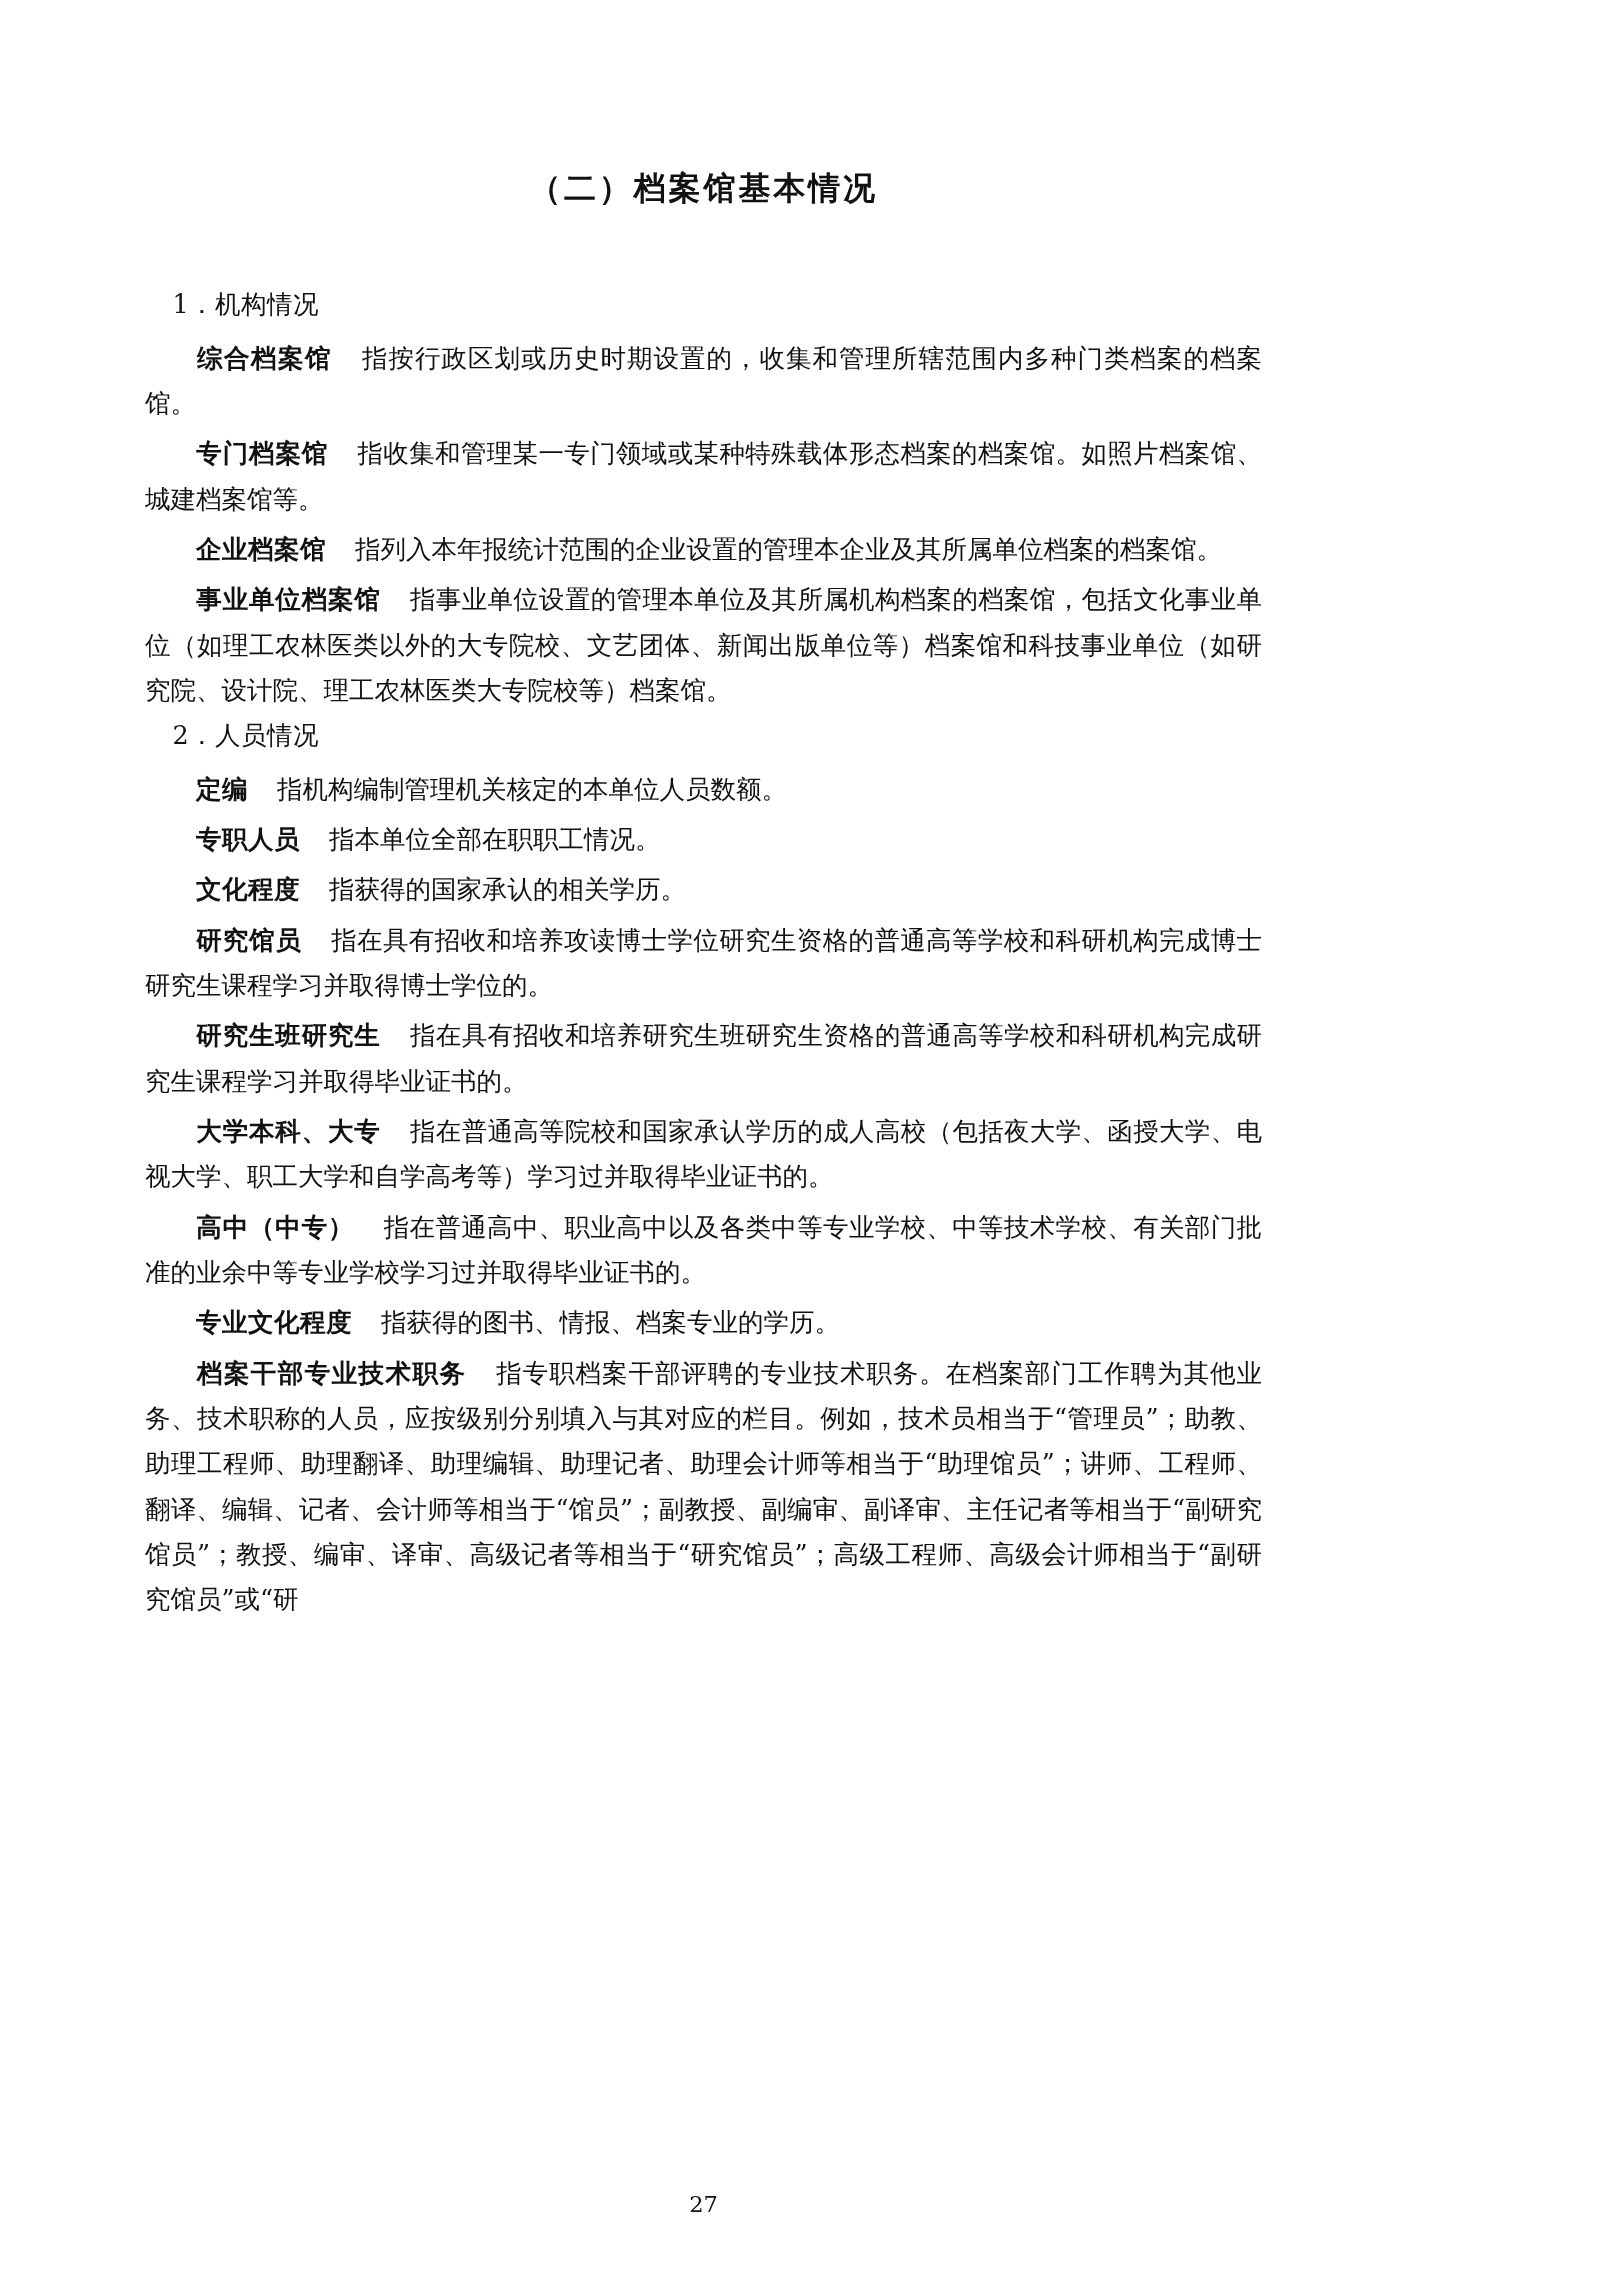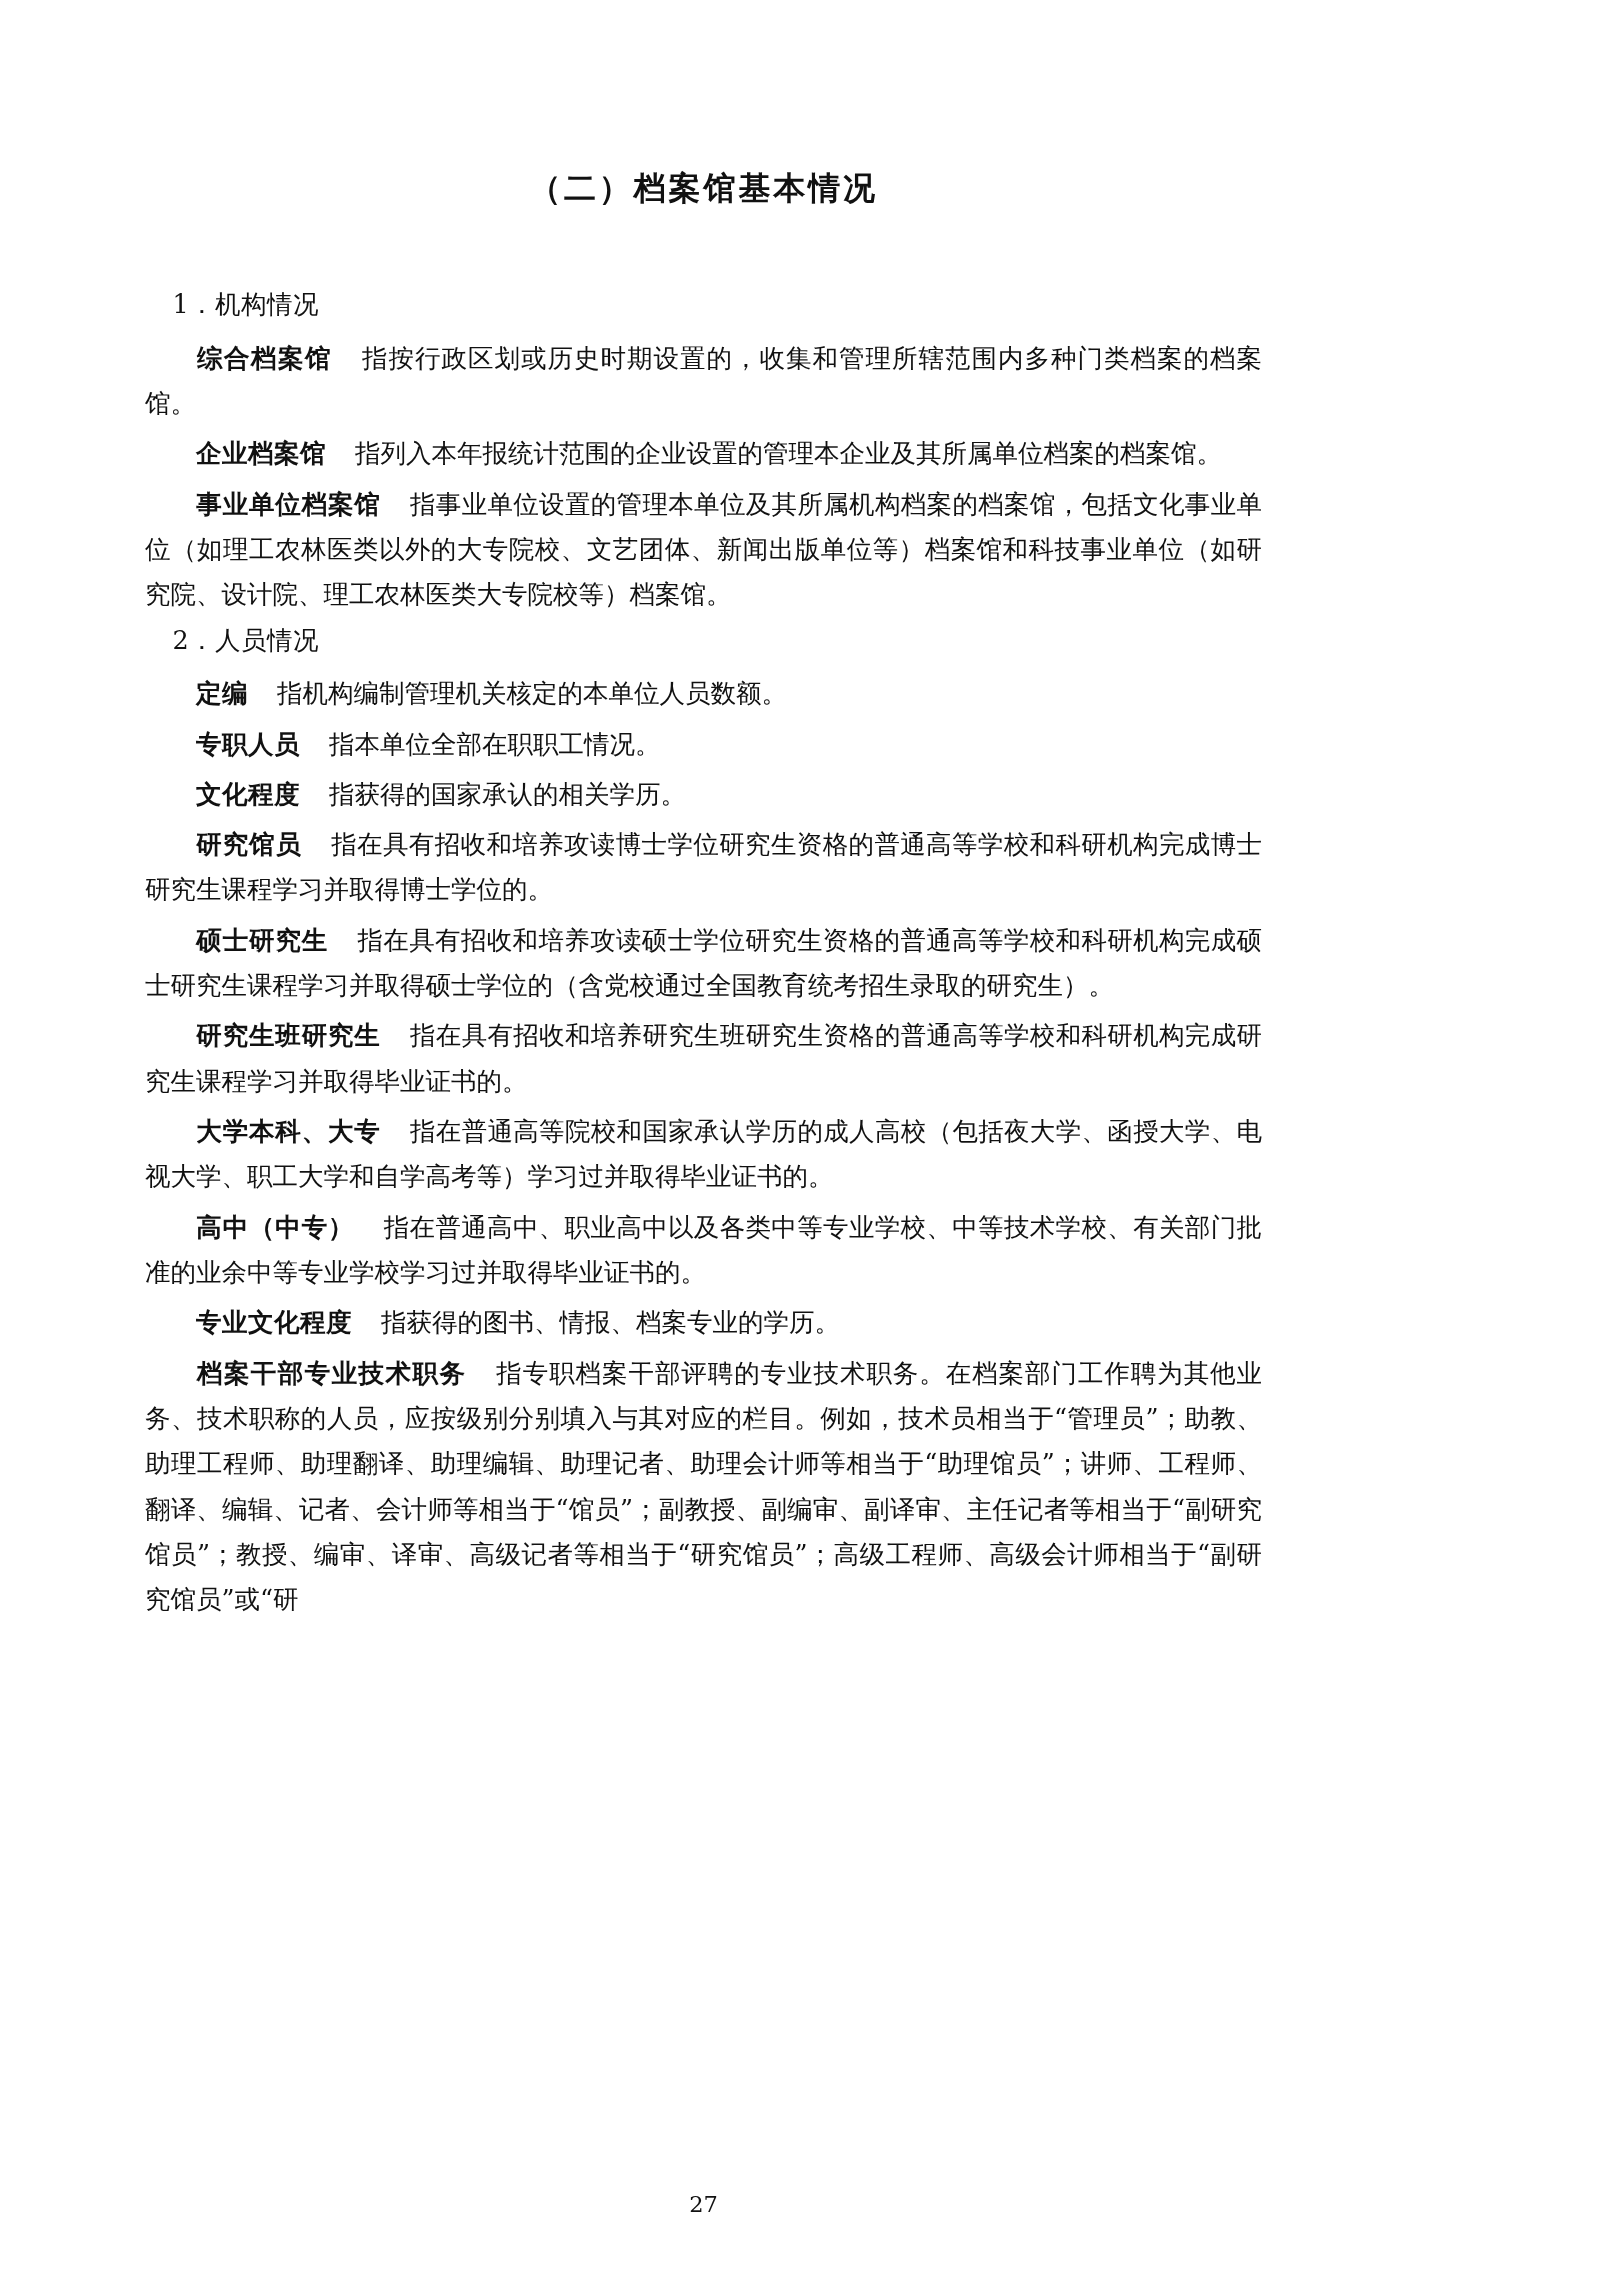--- a/index.html
+++ b/index.html
@@ -72,39 +72,39 @@
 
 <div class="page">
 
   <h1 class="doc-title">（二）档案馆基本情况</h1>
 
   <div class="section">
     <div class="section-head">1．机构情况</div>
 
     <p class="para"><span class="indent"></span><span class="term">综合档案馆</span><span class="gap-wide"></span><span>指按行政区划或历史时期设置的，收集和管理所辖范围内多种门类档案的档案馆。</span></p>
 
+    <p class="para"><span class="indent"></span><span class="term">专门档案馆</span><span class="gap-wide"></span><span>指收集和管理某一专门领域或某种特殊载体形态档案的档案馆。如照片档案馆、城建档案馆等。</span></p>
 
 
     <p class="para"><span class="indent"></span><span class="term">企业档案馆</span><span class="gap-wide"></span><span>指列入本年报统计范围的企业设置的管理本企业及其所属单位档案的档案馆。</span></p>
 
     <p class="para"><span class="indent"></span><span class="term">事业单位档案馆</span><span class="gap-wide"></span><span>指事业单位设置的管理本单位及其所属机构档案的档案馆，包括文化事业单位（如理工农林医类以外的大专院校、文艺团体、新闻出版单位等）档案馆和科技事业单位（如研究院、设计院、理工农林医类大专院校等）档案馆。</span></p>
   </div>
 
   <div class="section">
     <div class="section-head">2．人员情况</div>
 
     <p class="para"><span class="indent"></span><span class="term">定编</span><span class="gap-wide"></span><span>指机构编制管理机关核定的本单位人员数额。</span></p>
 
     <p class="para"><span class="indent"></span><span class="term">专职人员</span><span class="gap-wide"></span><span>指本单位全部在职职工情况。</span></p>
 
     <p class="para"><span class="indent"></span><span class="term">文化程度</span><span class="gap-wide"></span><span>指获得的国家承认的相关学历。</span></p>
 
     <p class="para"><span class="indent"></span><span class="term">研究馆员</span><span class="gap-wide"></span><span>指在具有招收和培养攻读博士学位研究生资格的普通高等学校和科研机构完成博士研究生课程学习并取得博士学位的。</span></p>
 
-    <p class="para"><span class="indent"></span><span class="term">硕士研究生</span><span class="gap-wide"></span><span>指在具有招收和培养攻读硕士学位研究生资格的普通高等学校和科研机构完成硕士研究生课程学习并取得硕士学位的（含党校通过全国教育统考招生录取的研究生）。</span></p>
 
     <p class="para"><span class="indent"></span><span class="term">研究生班研究生</span><span class="gap-wide"></span><span>指在具有招收和培养研究生班研究生资格的普通高等学校和科研机构完成研究生课程学习并取得毕业证书的。</span></p>
 
 
     <p class="para"><span class="indent"></span><span class="term">大学本科、大专</span><span class="gap-wide"></span><span>指在普通高等院校和国家承认学历的成人高校（包括夜大学、函授大学、电视大学、职工大学和自学高考等）学习过并取得毕业证书的。</span></p>
 
     <p class="para"><span class="indent"></span><span class="term">高中（中专）</span><span class="gap-wide"></span><span>指在普通高中、职业高中以及各类中等专业学校、中等技术学校、有关部门批准的业余中等专业学校学习过并取得毕业证书的。</span></p>
 
     <p class="para"><span class="indent"></span><span class="term">专业文化程度</span><span class="gap-wide"></span><span>指获得的图书、情报、档案专业的学历。</span></p>
 

